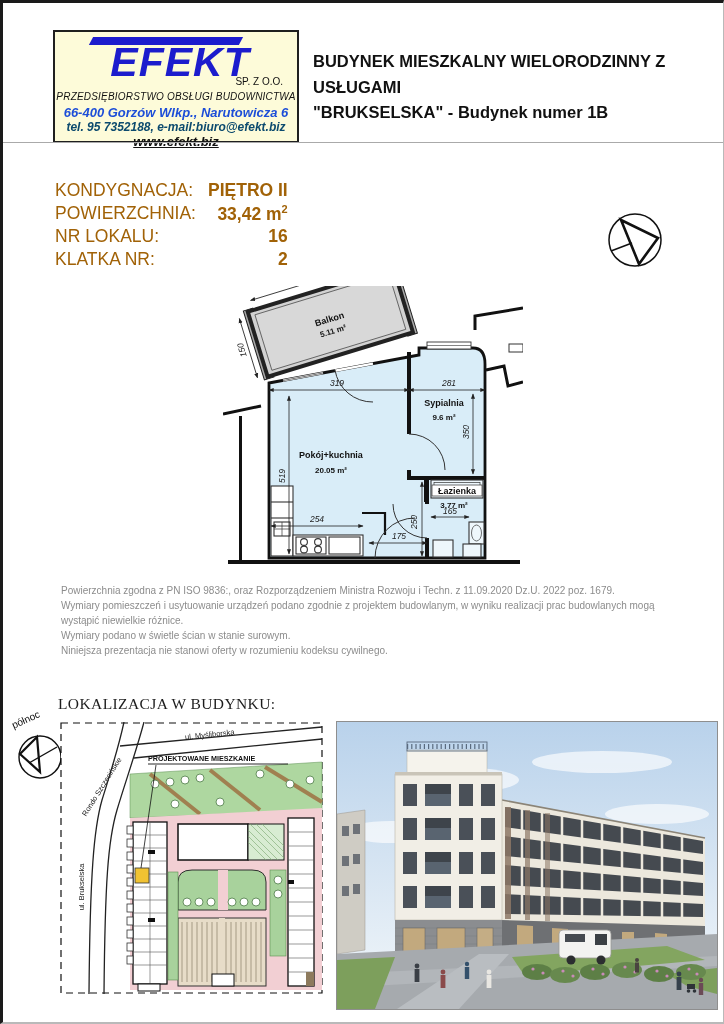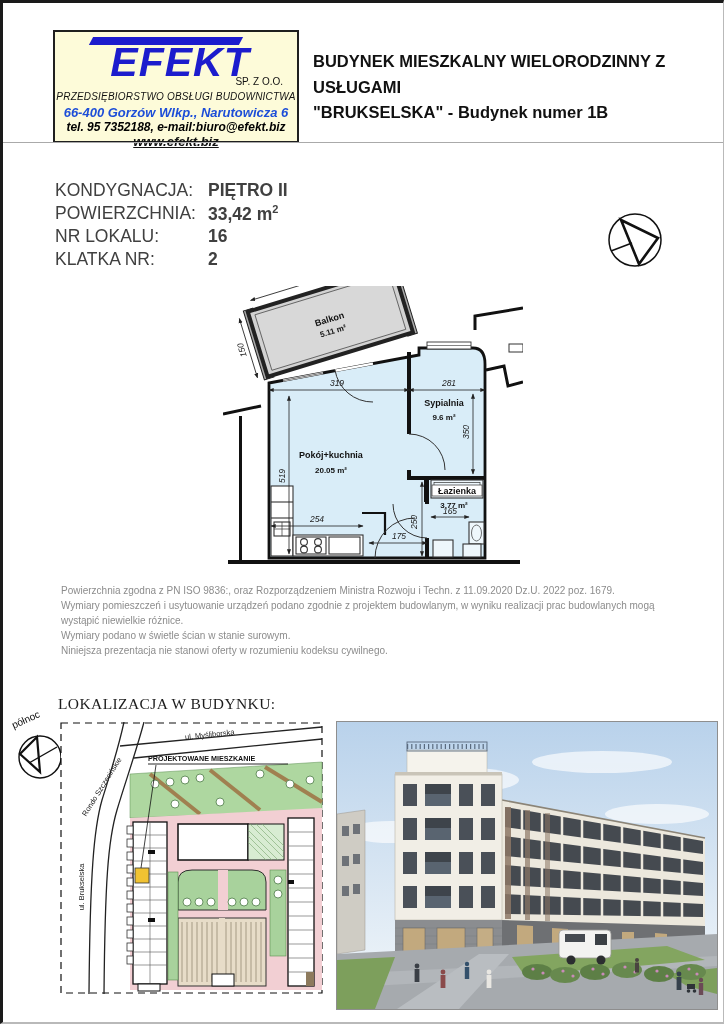--- a/index.html
+++ b/index.html
@@ -11,30 +11,30 @@
   
   .logo-box { position:absolute; left:50px; top:27px; width:246px; height:113px;
               background:#fdfbd9; border:2px solid #1f1f1f; text-align:center; padding-top:4px; }
   .logo-mark { position:relative; height:46px;margin-left:8px; }
   .logo-bar { position:absolute; left:28px; top:1px; width:150px; height:8px; background:#1c1ccd; transform:skewX(-28deg); }
   .logo-name { position:absolute; left:0; right:0; top:6px; font-size:41px; font-weight:bold; font-style:italic;
                color:#1c1ccd; letter-spacing:1px; line-height:1; }
   .logo-suffix { position:absolute; right:14px; top:40px; font-size:10px; color:#111; }
   .logo-subtitle { margin-top:9px; font-size:10px; font-style:italic; color:#111; letter-spacing:.2px; }
   .logo-address { margin-top:3px; font-size:13px; font-weight:bold; font-style:italic; color:#1d4ed8; }
-  .logo-contact { font-size:12px; font-weight:bold; font-style:italic; color:#000000; }
+  .logo-contact { font-size:12px; font-weight:bold; font-style:italic; color:#0c4a6e; }
   .logo-site { font-size:13px; font-weight:bold; font-style:italic; text-decoration:underline; color:#111; }
 
   .doc-title { position:absolute; left:310px; top:46px; width:405px; font-size:16.5px; font-weight:bold;
                color:#111; line-height:1.55; }
   .header-rule { position:absolute; left:0; top:139px; width:724px; height:1px; background:#aaa; }
 
   
   .details { position:absolute; left:52px; top:176px; }
-  .det-row { display:flex; height:23px; font-size:17.5px; color:#404040; align-items:center; }
+  .det-row { display:flex; height:23px; font-size:17.5px; color:#a16207; align-items:center;justify-content:space-between; }
   .det-label { width:153px; }
   .det-value { font-weight:bold; }
   .det-value sup { font-size:11px; }
 
   .compass-ne { position:absolute; left:602px; top:205px; }
 
   
   .plan-wrap { position:absolute; left:220px; top:283px; }
   .plan-wrap text { font-family:"Liberation Sans", sans-serif; }
   .room-name { font-size:9px; font-weight:bold; fill:#111; }

